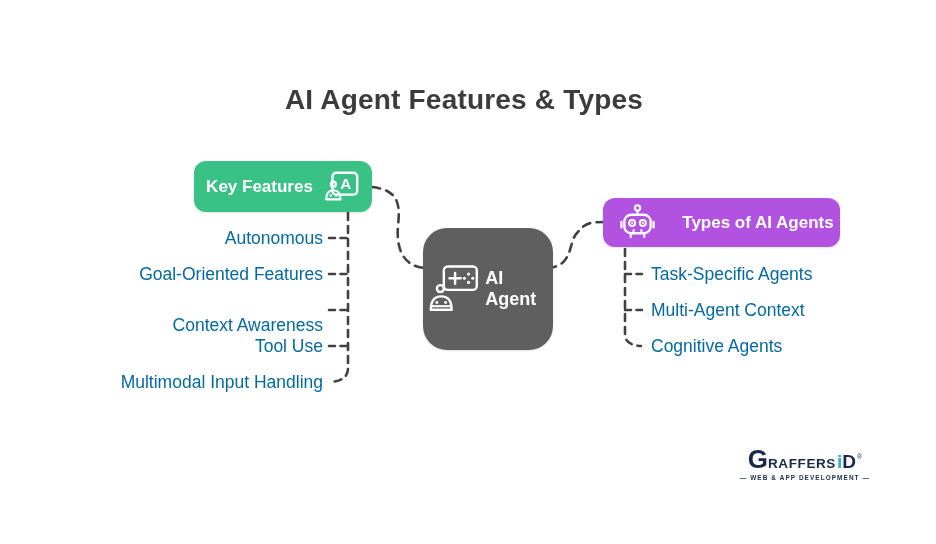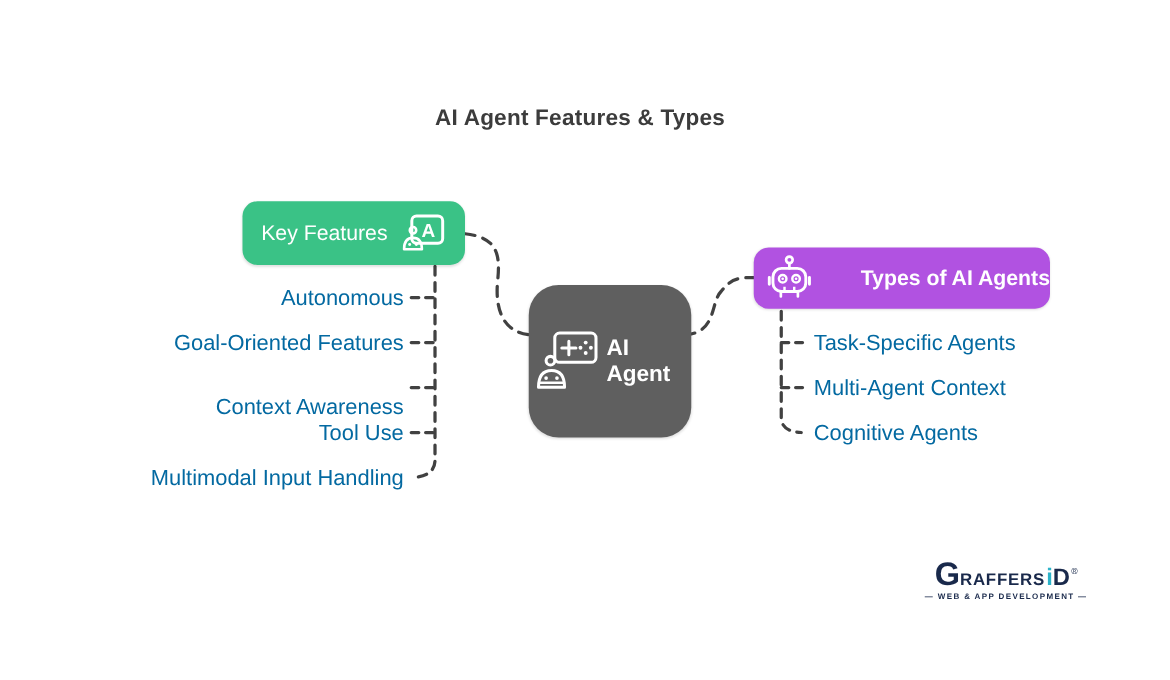--- a/index.html
+++ b/index.html
@@ -2,30 +2,30 @@
 <html><head>
 <meta charset="utf-8">
 <style>
   html,body{margin:0;padding:0;background:#fff;}
   .canvas{
     position:relative;width:936px;height:544px;background:#ffffff;overflow:hidden;
     font-family:"Liberation Sans", sans-serif;
   }
   .title{
     position:absolute;top:84px;left:0;width:928px;text-align:center;
-    font-size:18px;font-weight:700;color:#3c3c3c;letter-spacing:.2px;margin:0;
+    font-size:28px;font-weight:700;color:#3c3c3c;letter-spacing:.2px;margin:0;
   }
   .connectors{position:absolute;left:0;top:0;pointer-events:none;}
   .node{position:absolute;display:flex;align-items:center;justify-content:center;
     color:#fff;box-shadow:0 1px 2px rgba(0,0,0,.12);}
   .node-green{left:194px;top:161px;width:178px;height:51px;border-radius:12px;
     background:#3ac286;gap:9px;}
-  .node-green .lbl{font-size:17px;font-weight:400;}
+  .node-green .lbl{font-size:17px;font-weight:700;}
   .node-purple{left:603px;top:198px;width:237px;height:49px;border-radius:12px;
-    background:#b152e1;gap:26px;justify-content:space-between;padding-left:10px;box-sizing:border-box;}
+    background:#b152e1;gap:26px;justify-content:center;padding-left:10px;box-sizing:border-box;}
   .node-purple .lbl{font-size:17px;font-weight:700;}
   .node-center{left:423px;top:228px;width:130px;height:122px;border-radius:24px;
     background:#5f5f5f;flex-direction:row;gap:5px;}
   .node-center .lbl{font-size:18px;font-weight:700;}
   .leaf{position:absolute;white-space:nowrap;font-size:17.5px;color:#0369a1;line-height:26px;}
   .leaf.left{right:613px;text-align:right;}
   .leaf.right{left:651px;text-align:left;}
   .logo{position:absolute;right:66px;top:446px;text-align:center;color:#19294b;}
   .logo-row{display:flex;align-items:baseline;justify-content:center;line-height:1;}
   .logo-g{font-size:26px;font-weight:800;}

